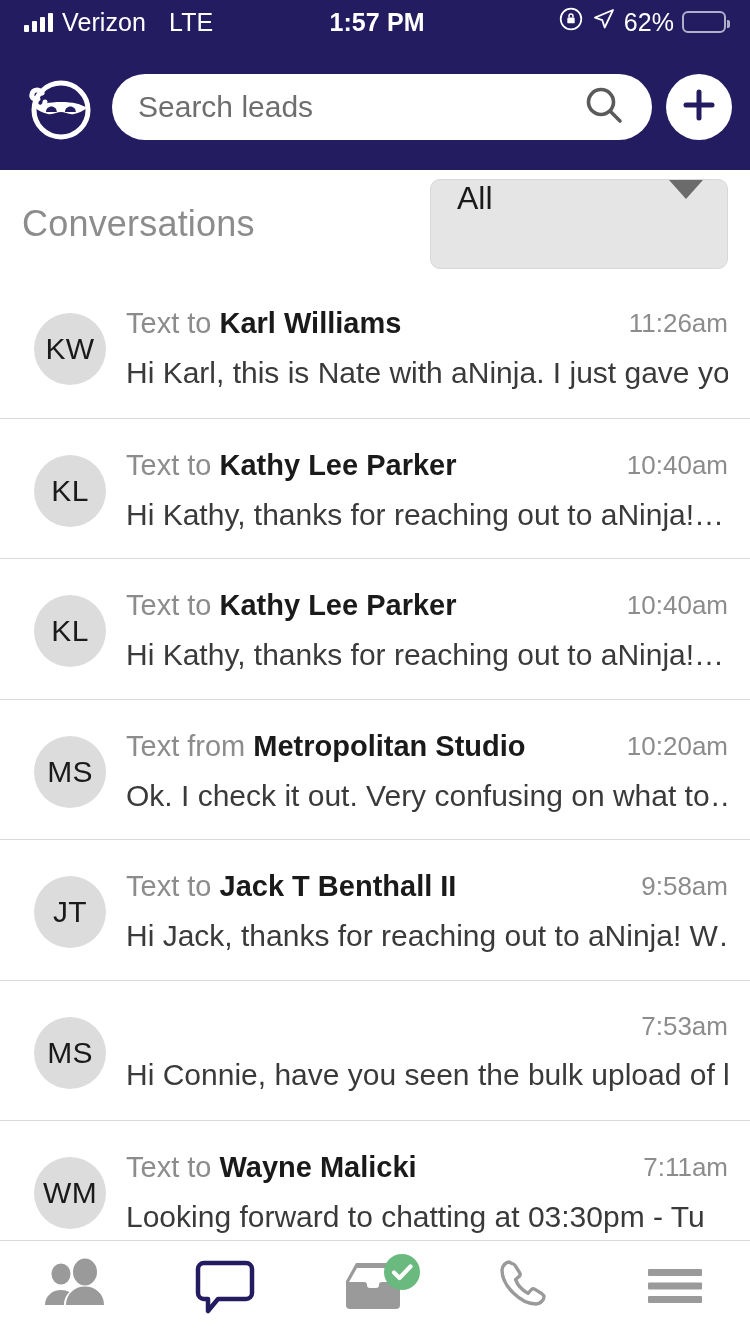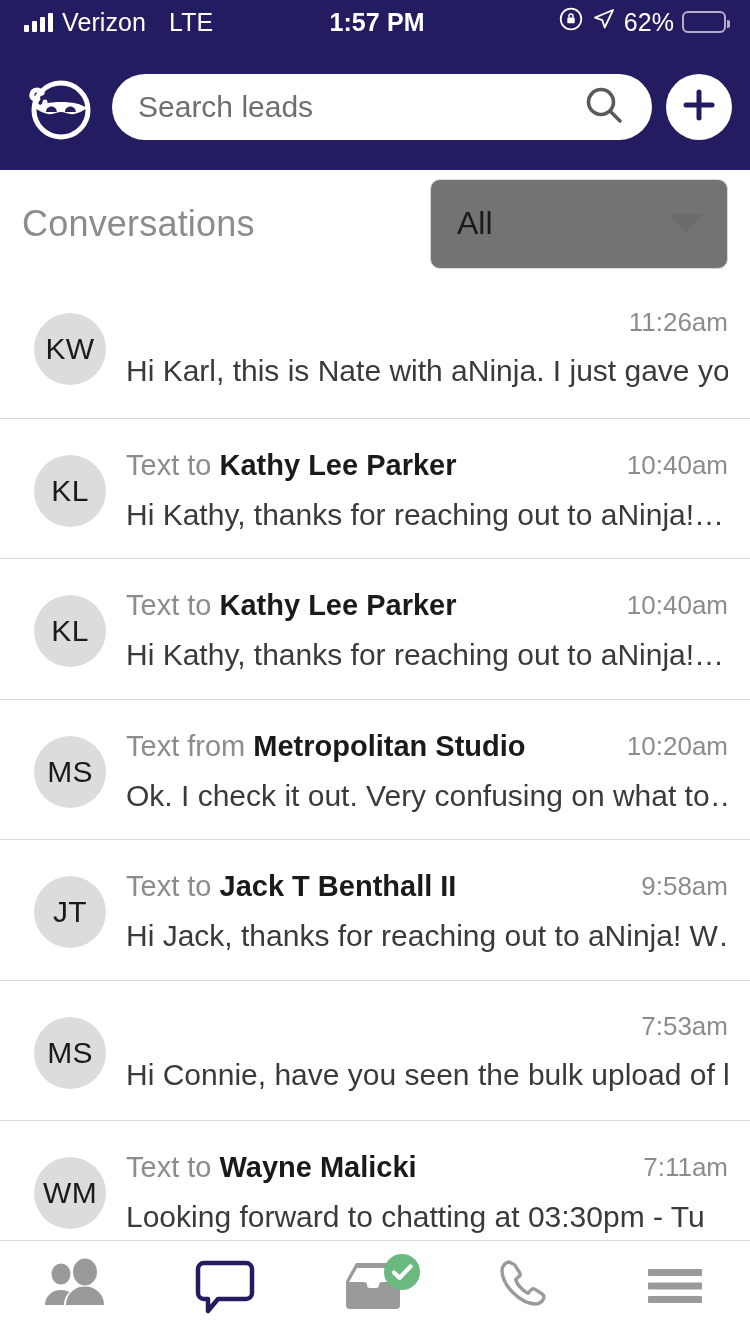--- a/index.html
+++ b/index.html
@@ -53,22 +53,22 @@
   }
 
   
   .titlerow{
     height:107px; display:flex; align-items:center;
     padding:0 22px; justify-content:space-between; background:#fff;
   }
   .titlerow h1{ font-size:36px; font-weight:400; color:#8c8c8c; letter-spacing:.2px; }
   .filter{
     width:298px; height:90px; border:1px solid #d8d8d8; border-radius:10px;
-    display:flex; align-items:center; justify-content:space-between;
-    padding:0 24px 0 26px; background:#737373;
+    display:flex; align-items:flex-start; justify-content:space-between;
+    padding:0 24px 0 26px; background:#e5e5e5;
   }
   .filter .val{ font-size:32px; color:#1a1a1a; }
   .caret{ width:0;height:0;border-left:17px solid transparent;border-right:17px solid transparent;
           border-top:19px solid #6b6b6b; }
 
   
   .list{ position:absolute; top:277px; left:0; right:0; bottom:94px; overflow:hidden; background:#fff; }
   .row{ height:140.5px; padding:0 22px; position:relative; }
   .row + .row{ border-top:1px solid #d9d9d9; }
   .row .line1{ display:flex; align-items:center; padding-top:30px; }
@@ -167,20 +167,24 @@
     <div class="filter">
       <span class="val">All</span>
       <span class="caret"></span>
     </div>
   </div>
 
   <div class="list">
     <div class="row">
       <div class="avatar">KW</div>
       <div class="line1">
+        <div class="subject">
+          <span>Text to</span>
+          <b>Karl Williams</b>
+        </div>
         <div class="time">11:26am</div>
       </div>
       <div class="preview">Hi Karl, this is Nate with aNinja. I just gave yo…</div>
     </div>
 
     <div class="row">
       <div class="avatar">KL</div>
       <div class="line1">
         <div class="subject">
           <span>Text to</span>

